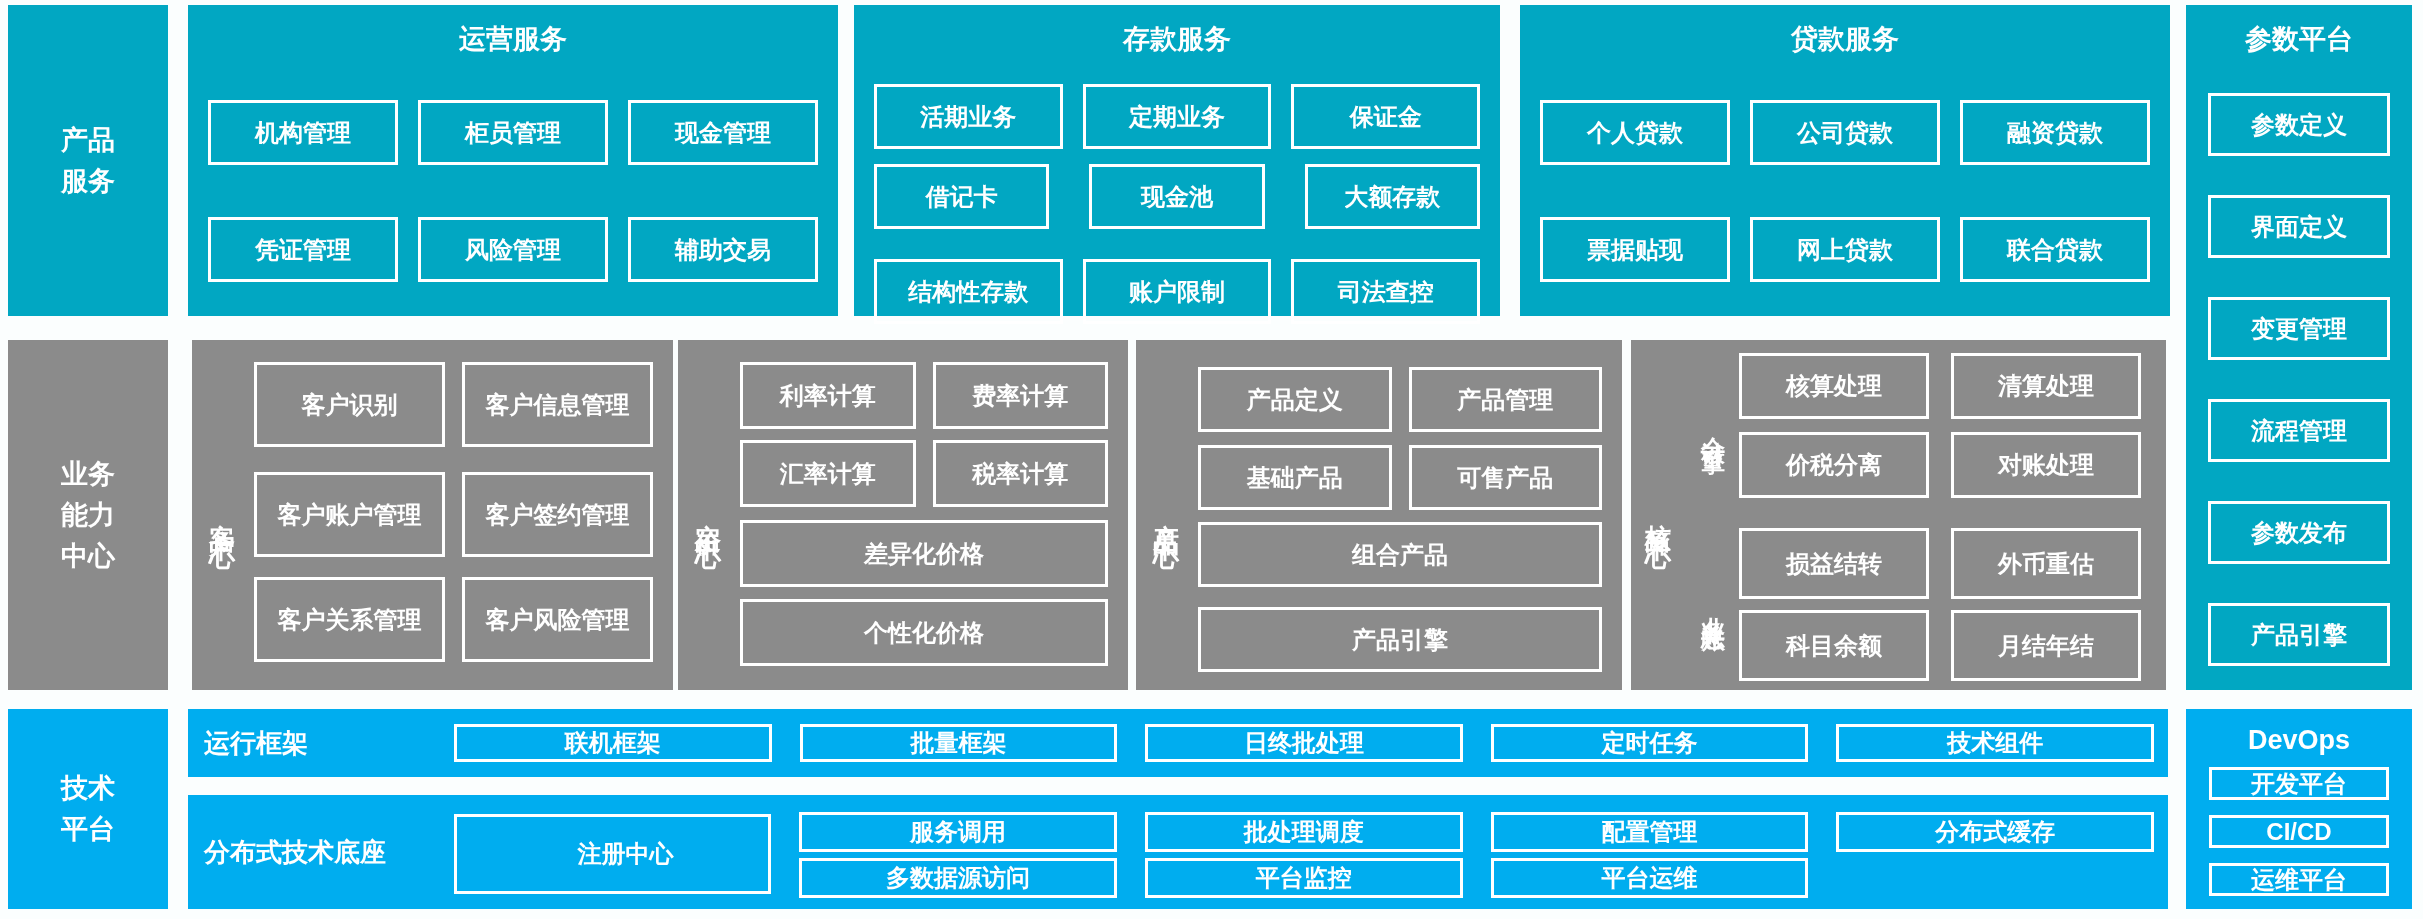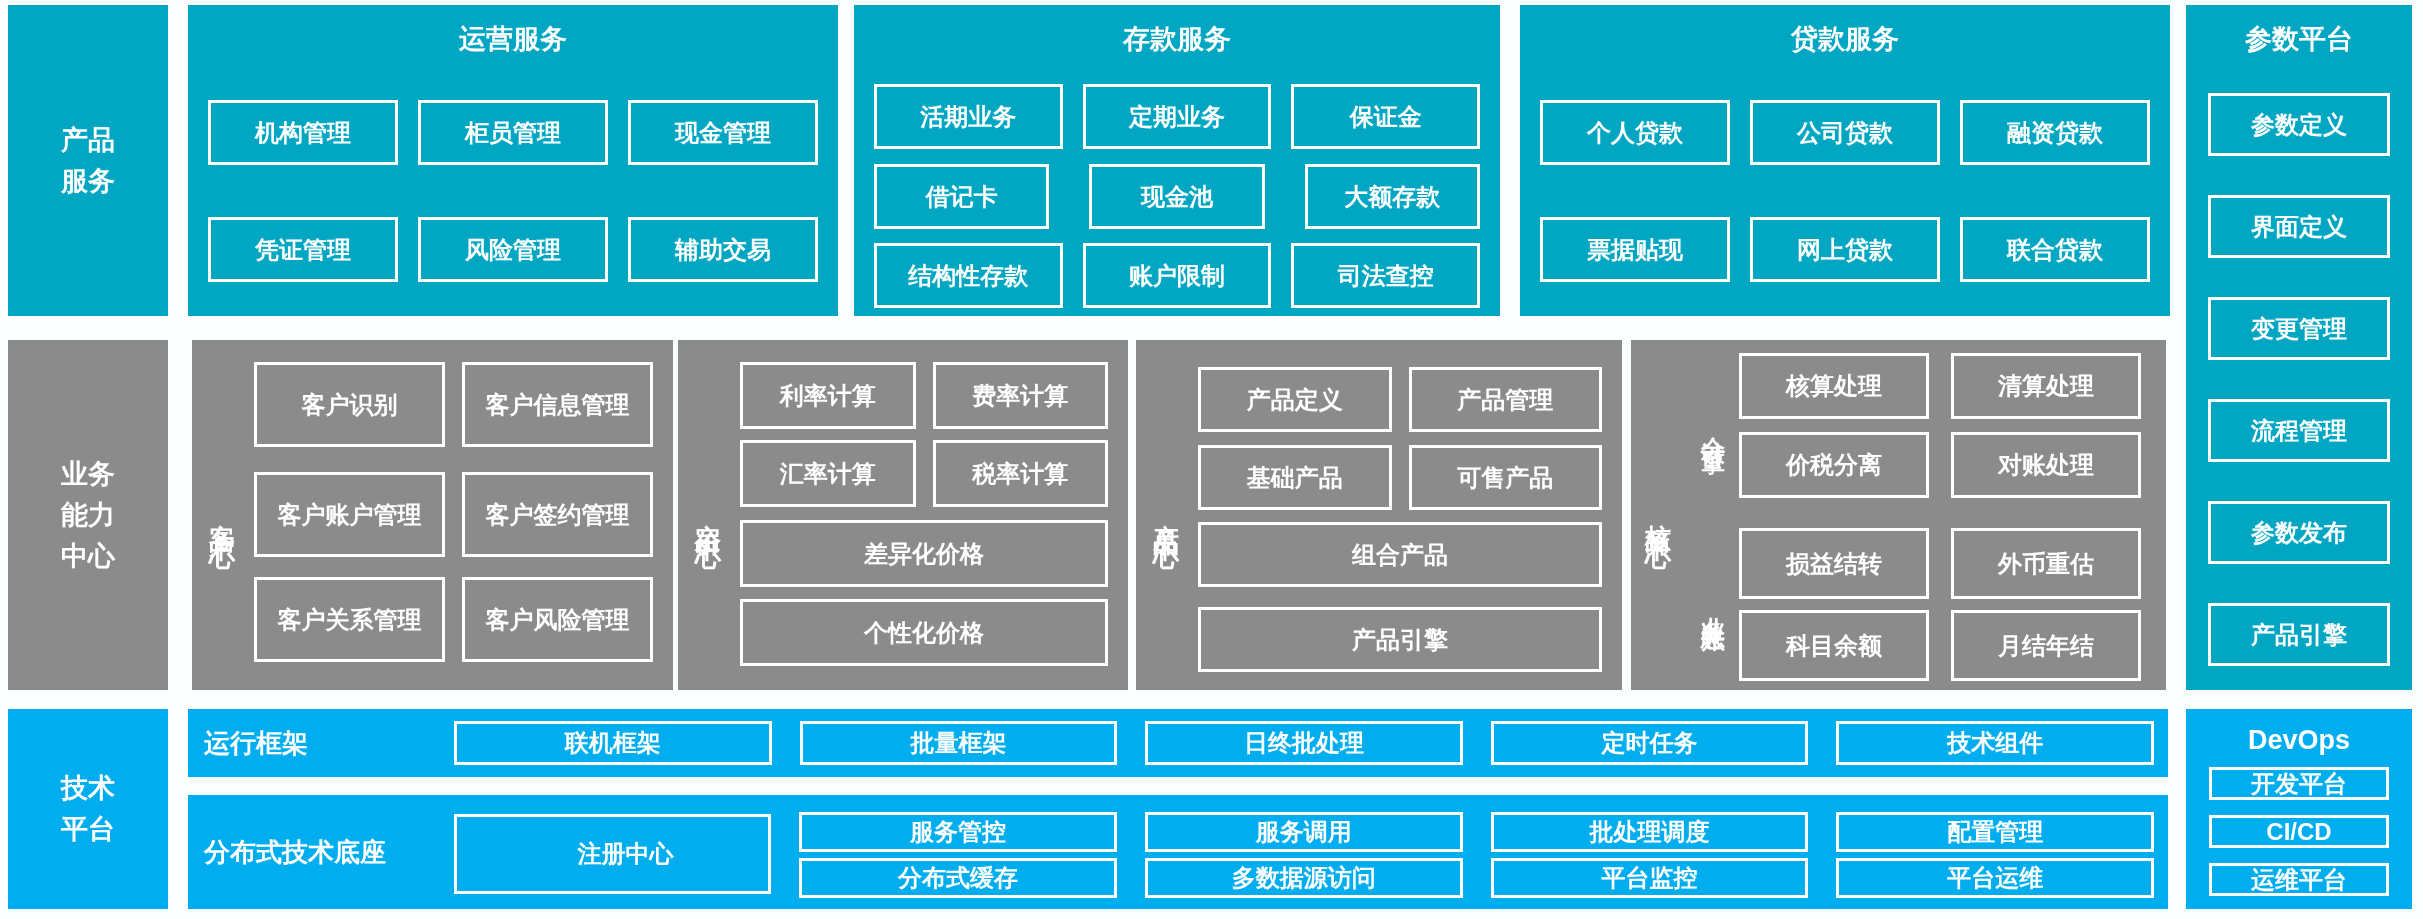--- a/index.html
+++ b/index.html
@@ -26,21 +26,21 @@
        font-size:24px; box-sizing:border-box; text-align:center; white-space:nowrap;}
 
   
   .sb-top{left:8px; top:5px; width:160px; height:311px;}
   .p-ops {left:188px;  top:5px; width:650px; height:311px;}
   .p-dep {left:854px;  top:5px; width:646px; height:311px;}
   .p-loan{left:1520px; top:5px; width:650px; height:311px;}
   .rowflex{display:flex; gap:20px; padding:0 20px;}
   .rowflex .box{flex:1; height:65px;}
   .mt43{margin-top:43px;} .mt52{margin-top:52px;}
-  .mt27{margin-top:27px;} .mt15{margin-top:15px;gap:40px;} .mt13{margin-top:14px;align-items:flex-end;}
+  .mt27{margin-top:27px;} .mt15{margin-top:15px;gap:40px;} .mt13{margin-top:30px;align-items:flex-end;}
 
   
   .p-param{left:2186px; top:5px; width:226px; height:685px;}
   .p-param .box{margin:39px 22px 0; height:63px;}
   .p-param .box.first{margin-top:36px;}
 
   
   .sb-mid{left:8px; top:340px; width:160px; height:350px;}
   .p-cust {left:192px;  top:340px; width:481px; height:350px; display:flex;}
   .p-price{left:678px;  top:340px; width:450px; height:350px; display:flex;}
@@ -72,21 +72,21 @@
   .g1 .box{height:66px;} .g2 .box{height:71px;}
   .g1 .row2 + .row2{margin-top:13px;} .g2 .row2 + .row2{margin-top:11px;}
   .acct-grid .row2{gap:22px;}
 
   
   .sb-bot{left:8px; top:709px; width:160px; height:200px;}
   .band1{left:188px; top:709px; width:1980px; height:68px; display:flex; align-items:center;
          padding:0 14px 0 16px;}
   .blabel{width:250px; flex:0 0 250px; font-size:26px;}
   .band1-boxes{flex:1; display:flex; gap:28px;}
-  .band1-boxes .box{flex:1; height:44px;}
+  .band1-boxes .box{flex:1; height:38px;}
   .band2{left:188px; top:795px; width:1980px; height:114px; display:flex; padding:0 14px 0 16px;}
   .band2 .blabel{display:flex; align-items:center;}
   .registry{width:317px; flex:0 0 317px; height:80px; margin-top:19px;padding-left:26px;}
   .dgrid{flex:1; display:grid; grid-template-columns:repeat(4,1fr); gap:6px 28px;
          margin:17px 0 12px 28px;}
   .dgrid .box{height:40px;}
 
   
   .p-devops{left:2186px; top:709px; width:226px; height:200px;}
   .p-devops .box{margin:15px 23px 0; height:33px;}
@@ -268,21 +268,20 @@
       <div class="box">日终批处理</div>
       <div class="box">定时任务</div>
       <div class="box">技术组件</div>
     </div>
   </div>
 
   <div class="abs blue band2">
     <div class="blabel">分布式技术底座</div>
     <div class="box registry">注册中心</div>
     <div class="dgrid">
-      <div class="box">服务管控</div>
       <div class="box">服务调用</div>
       <div class="box">批处理调度</div>
       <div class="box">配置管理</div>
       <div class="box">分布式缓存</div>
       <div class="box">多数据源访问</div>
       <div class="box">平台监控</div>
       <div class="box">平台运维</div>
     </div>
   </div>
 

